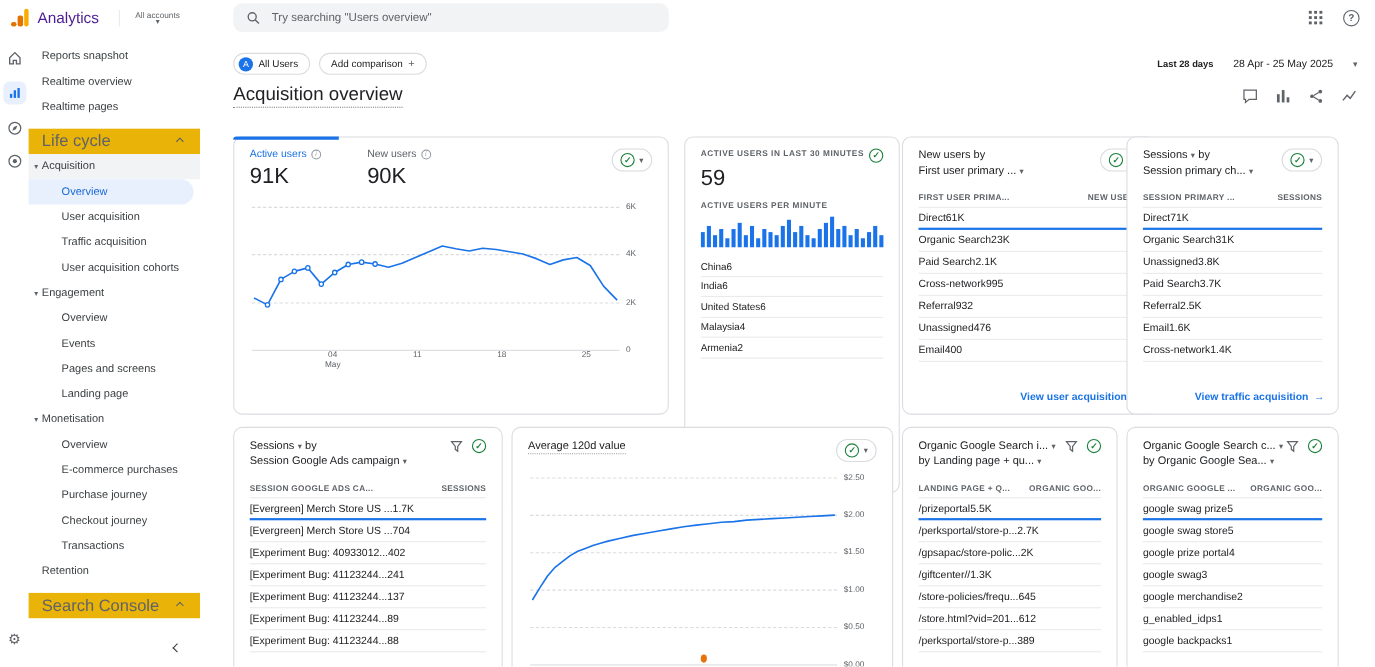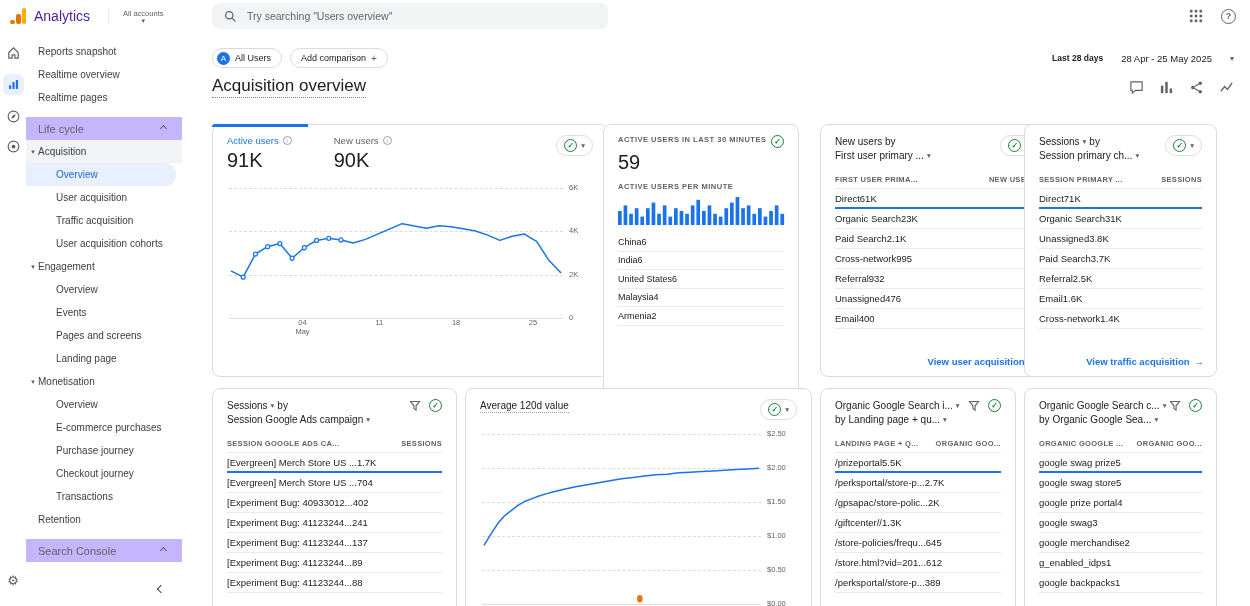--- a/index.html
+++ b/index.html
@@ -25,21 +25,21 @@
   
   .rail{position:absolute;top:32px;left:0;width:26px;bottom:0;display:flex;flex-direction:column;align-items:center;padding-top:12px;gap:13px;background:#fff}
   .rail .ricon{width:17px;height:17px;color:#5f6368;display:flex;align-items:center;justify-content:center;cursor:pointer}
   .rail .ricon.active{background:#e8f0fe;border-radius:6px;color:#1a73e8;width:21px;height:21px}
   .rail .gear{position:absolute;bottom:18px;font-size:13px;color:#5f6368;cursor:pointer}
   
   .sidebar{position:absolute;top:32px;left:26px;width:156px;bottom:0;background:#fff;padding-top:8px;font-size:10px;color:#3c4043}
   .sitem{height:23px;display:flex;align-items:center;cursor:pointer;white-space:nowrap}
   .sitem.top{padding-left:12px}
   .sitem.top2{padding-left:12px}
-  .sitem.section{padding-left:12px;margin-top:8px;color:#5f6368;background:#c4b5fd;font-size:11px}
+  .sitem.section{padding-left:12px;margin-top:8px;color:#5f6368;background:#eab308;font-size:15px}
   .sitem.group{padding-left:2px}
   .sitem.group.active{background:#f1f3f4}
   .sitem.sub{padding-left:30px}
   .sitem.sub.selected{background:#e8f0fe;color:#1967d2;border-radius:0 14px 14px 0;width:150px}
   .gcaret{width:10px;text-align:center;font-size:7px;color:#5f6368}
   .chev-up{width:5px;height:5px;border-left:1.4px solid #5f6368;border-top:1.4px solid #5f6368;transform:rotate(45deg);margin-left:auto;margin-right:16px}
   .collapse-btn{position:absolute;bottom:10px;right:14px;cursor:pointer;width:14px;height:14px;display:flex;align-items:center;justify-content:center}
   .chev-left{width:6px;height:6px;border-left:1.6px solid #3c4043;border-bottom:1.6px solid #3c4043;transform:rotate(45deg)}
   
   .main{position:absolute;top:32px;left:182px;right:0;bottom:0;background:#fff;overflow:hidden}
@@ -50,21 +50,21 @@
   .plus-circle{font-size:10px;color:#5f6368}
   .date-range{margin-left:auto;display:flex;align-items:center;gap:18px;font-size:9.5px;color:#202124;cursor:pointer}
   .date-range .preset{font-weight:bold;font-size:8.5px}
   .date-range .caret{font-size:8px;color:#5f6368}
   .page-title{position:absolute;top:44px;left:30px;font-size:17px;font-weight:400;color:#202124}
   .page-title .ul{border-bottom:1.5px dotted #80868b;padding-bottom:2px}
   .title-icons{position:absolute;top:48px;right:16px;display:flex;gap:15px;align-items:center}
   
   .card{position:absolute;background:#fff;border:1px solid #dadce0;border-radius:8px;padding:10px 14px}
   .c1{left:30px;top:92px;width:396px;height:253px}
-  .c2{left:421px;top:92px;width:196px;height:324px}
+  .c2{left:440px;top:92px;width:196px;height:324px}
   .c3{left:638px;top:92px;width:232px;height:253px}
   .c4{left:842px;top:92px;width:193px;height:253px}
   .c5{left:30px;top:356px;width:245px;height:260px}
   .c6{left:283px;top:356px;width:347px;height:260px}
   .c7{left:638px;top:356px;width:196px;height:260px}
   .c8{left:842px;top:356px;width:193px;height:260px}
   .tab-indicator{position:absolute;top:-1px;left:-1px;width:96px;height:3px;background:#1a73e8;border-radius:8px 0 0 0}
   .chead{display:flex;justify-content:space-between;align-items:flex-start}
   .metrics{display:flex;gap:42px}
   .mlabel{font-size:9.5px;display:flex;align-items:center;gap:4px;color:#5f6368}

